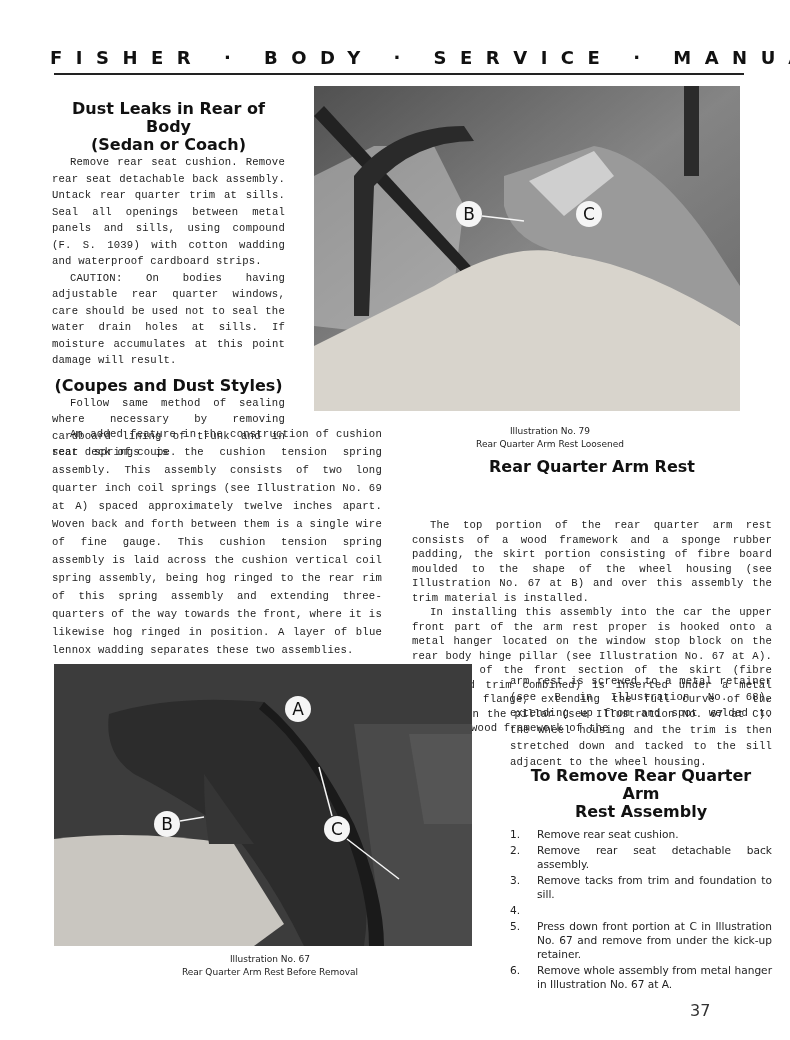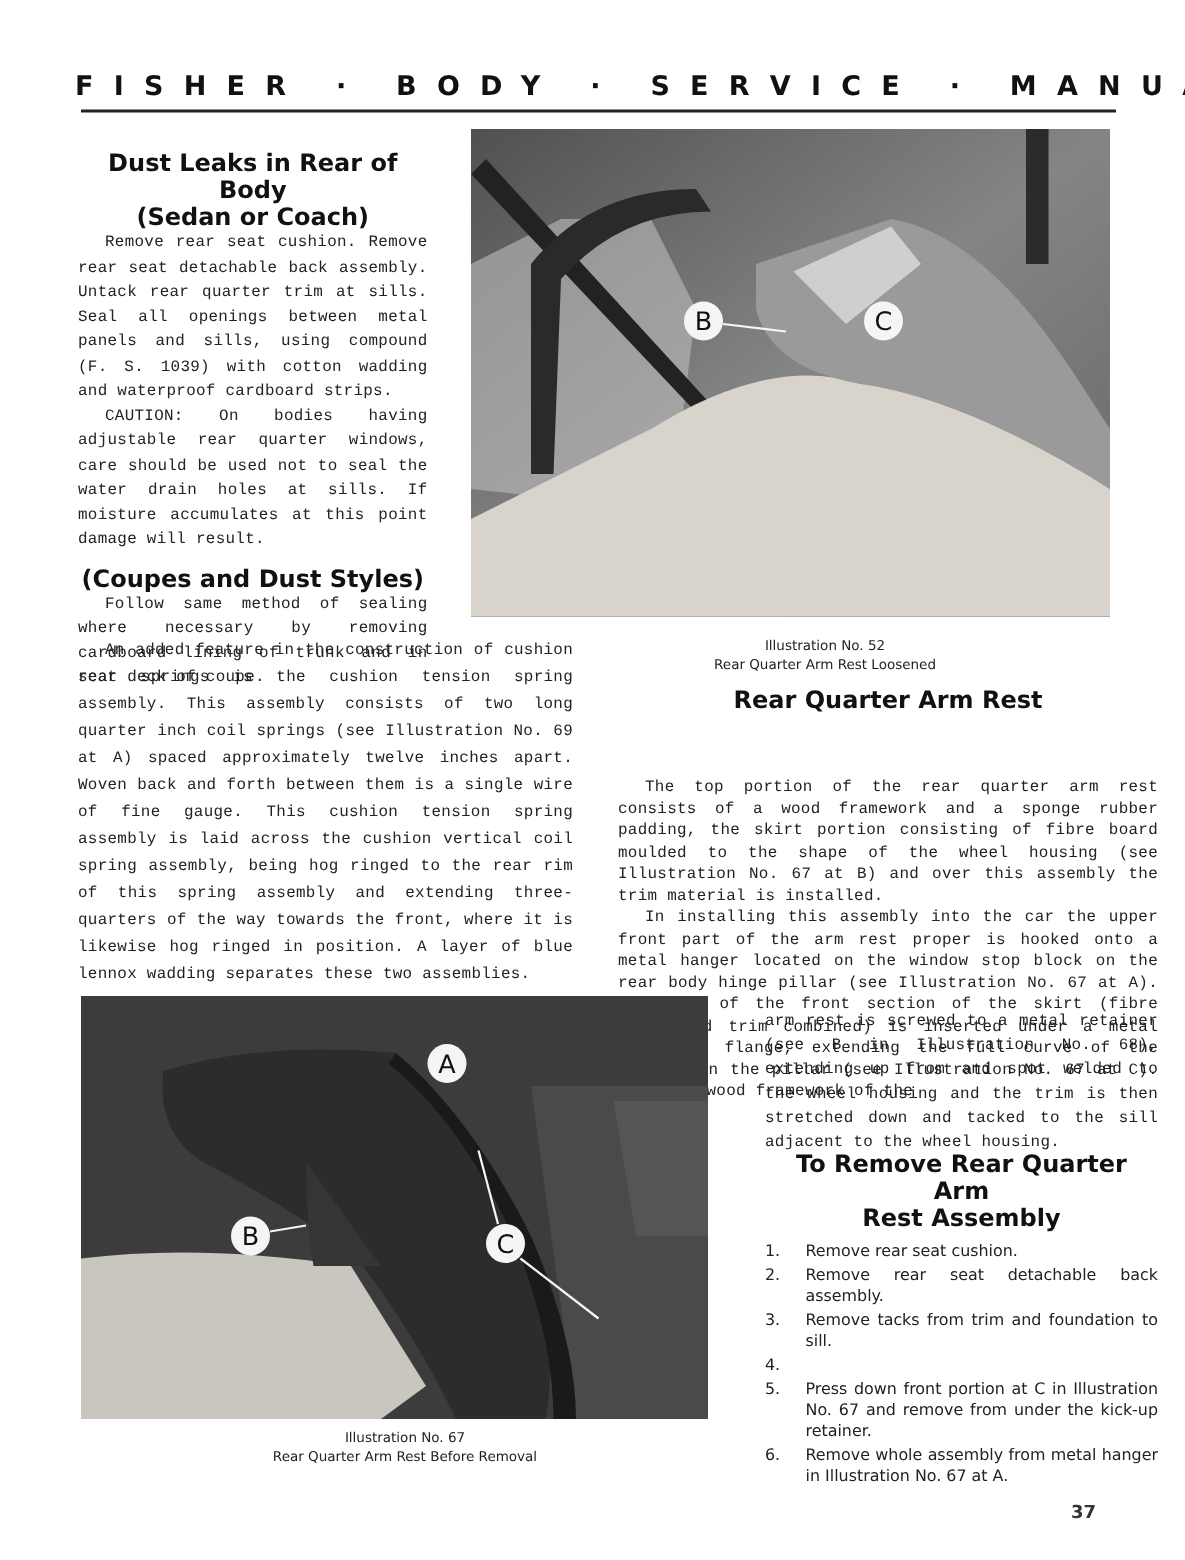--- a/index.html
+++ b/index.html
@@ -40,21 +40,21 @@
     position: absolute; text-align: center;
     font-family: "DejaVu Sans", sans-serif; font-size: 9px; line-height: 13px; color: #222;
   }
   .cap68 { left: 400px; top: 425px; width: 300px; }
   .cap67 { left: 120px; top: 953px; width: 300px; }
   .steps { list-style: none; margin: 6px 0 0 0; padding: 0; }
   .steps li { display: flex; font-size: 10.6px; line-height: 14px; margin-bottom: 2px; color: #222; }
   .steps .num { width: 27px; flex: none; }
   .steps .txt { flex: 1; text-align: justify; }
   .page-num {
-    position: absolute; left: 714px; top: 1001px; font-size: 12px; font-weight: bold; color: #333;
+    position: absolute; left: 690px; top: 1001px; font-size: 16px; font-weight: normal; color: #333;
   }
   .sp { height: 8px; }
 </style>
 </head>
 <body>
 
 <div class="header">FISHER · BODY · SERVICE · MANUAL</div>
 <div class="header-rule"></div>
 
 <div class="col-left-top">
@@ -92,21 +92,21 @@
       <text x="155" y="134" text-anchor="middle" font-family="DejaVu Sans, sans-serif" font-size="17" fill="#111">B</text>
     </g>
     <g>
       <circle cx="275" cy="128" r="13" fill="#f5f5f5"></circle>
       <text x="275" y="134" text-anchor="middle" font-family="DejaVu Sans, sans-serif" font-size="17" fill="#111">C</text>
     </g>
     <line x1="168" y1="130" x2="210" y2="135" stroke="#f5f5f5" stroke-width="1.5"></line>
   </svg>
 </div>
 <div class="caption cap68">
-  <div>Illustration No. 52</div>
+  <div>Illustration No. 79</div>
   <div>Rear Quarter Arm Rest Loosened</div>
 </div>
 
 <div class="col-cushion">
   <p class="p indent" style="line-height:18px;">An added feature in the construction of cushion seat springs is the cushion tension spring assembly. This assembly consists of two long quarter inch coil springs (see Illustration No. 69 at A) spaced approximately twelve inches apart. Woven back and forth between them is a single wire of fine gauge. This cushion tension spring assembly is laid across the cushion vertical coil spring assembly, being hog ringed to the rear rim of this spring assembly and extending three-quarters of the way towards the front, where it is likewise hog ringed in position. A layer of blue lennox wadding separates these two assemblies.</p>
 </div>
 
 <div class="col-right">
   <h2 class="h">Rear Quarter Arm Rest</h2>
   <p class="p indent" style="line-height:14.5px;margin-top:42px;">The top portion of the rear quarter arm rest consists of a wood framework and a sponge rubber padding, the skirt portion consisting of fibre board moulded to the shape of the wheel housing (see Illustration No. 67 at B) and over this assembly the trim material is installed.</p>

